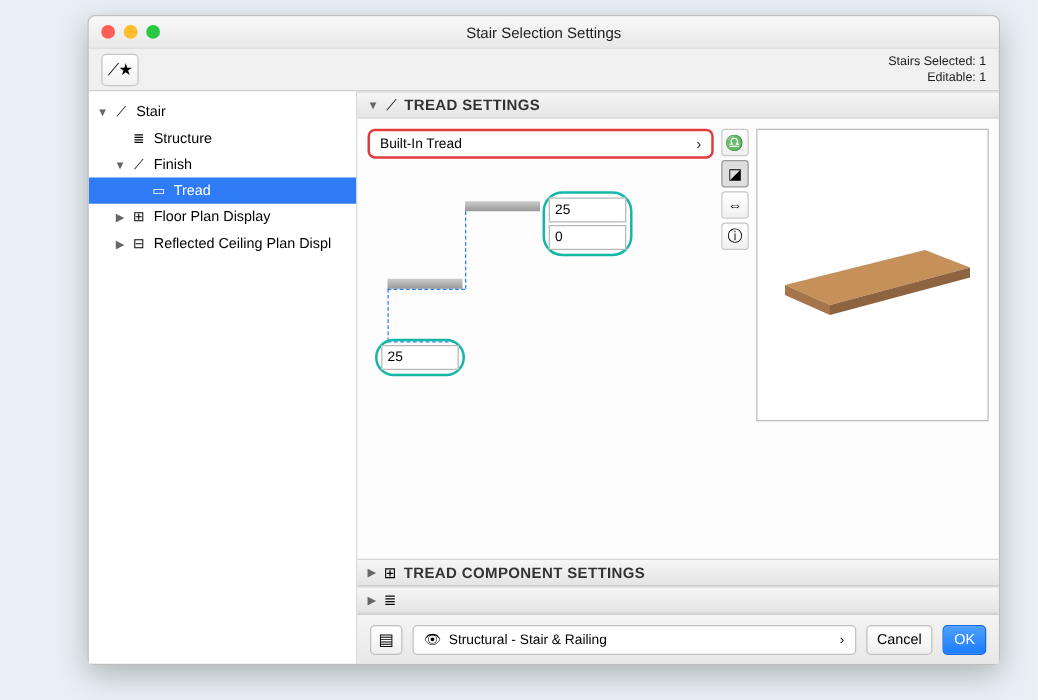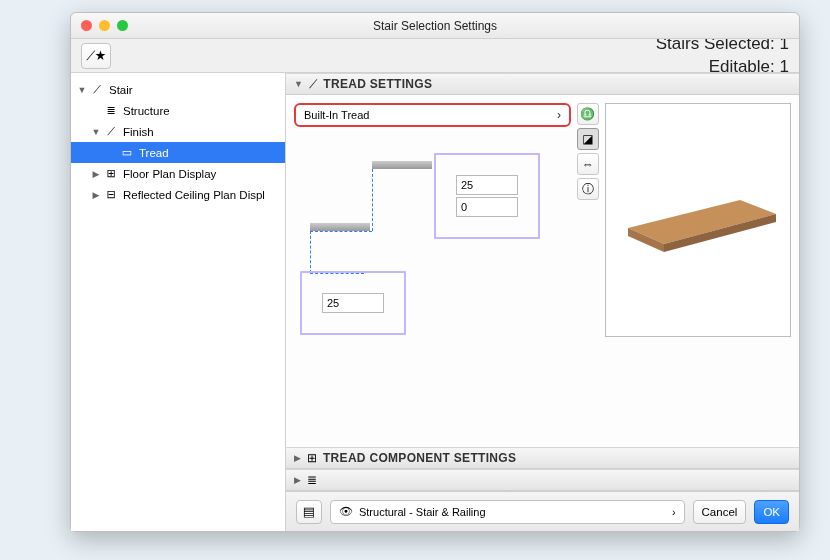--- a/index.html
+++ b/index.html
@@ -7,21 +7,21 @@
 .window { position: absolute; left: 50px; top: 12px; width: 730px; height: 520px; background: #f0f0f0; border: 1px solid #bfbfbf; border-radius: 6px; box-shadow: 0 8px 24px rgba(0,0,0,0.25); display: flex; flex-direction: column; margin-left: 20px; }
 .titlebar { height: 26px; background: linear-gradient(#f8f8f8,#e9e9e9); border-bottom: 1px solid #d0d0d0; border-radius: 6px 6px 0 0; display: flex; align-items: center; padding: 0 10px; position: relative; }
 .traffic { display: flex; gap: 7px; }
 .tl { width: 11px; height: 11px; border-radius: 50%; }
 .tl.red { background: #ff5f57; }
 .tl.yel { background: #ffbd2e; }
 .tl.grn { background: #28c840; }
 .title { position: absolute; left: 0; right: 0; text-align: center; font-size: 12px; color: #222; }
 .header { height: 34px; border-bottom: 1px solid #d0d0d0; display: flex; align-items: center; justify-content: space-between; padding: 0 10px; }
 .favbtn { width: 30px; height: 26px; border: 1px solid #c5c5c5; border-radius: 4px; background: linear-gradient(#fff,#f2f2f2); display: flex; align-items: center; justify-content: center; font-size: 13px; }
-.headright { text-align: right; font-size: 17px; color: #222; line-height: 1.3; }
+.headright { text-align: right; font-size: 10px; color: #222; line-height: 1.3; }
 .body { flex: 1; display: flex; overflow: hidden; }
 .sidebar { width: 215px; border-right: 1px solid #d0d0d0; background: #fff; padding-top: 6px; font-size: 11.5px; overflow: hidden; }
 .ti { display: flex; align-items: center; height: 21px; padding-right: 4px; white-space: nowrap; cursor: default; }
 .ti .disc { width: 10px; text-align: center; font-size: 9px; color: #666; margin-right: 2px; }
 .ti .ic { width: 16px; text-align: center; font-size: 11px; margin-right: 4px; }
 .ti.selected { background: #2f7bf6; color: #fff; }
 .main { flex: 1; display: flex; flex-direction: column; background: #ececec; }
 .panelhead { height: 22px; background: linear-gradient(#f6f6f6,#e4e4e4); border-top: 1px solid #d6d6d6; border-bottom: 1px solid #cfcfcf; display: flex; align-items: center; padding: 0 8px; gap: 6px; }
 .panelhead .disc { font-size: 9px; color: #666; }
 .panelhead .ic { font-size: 12px; }
@@ -29,21 +29,21 @@
 .panelbody { flex: 1; background: #fdfdfd; padding: 8px; display: flex; gap: 6px; text-align: center; }
 .leftcol { flex: 1; position: relative; }
 .dropdown { height: 24px; border: 2px solid #e13b3b; border-radius: 6px; background: #fff; display: flex; align-items: center; justify-content: space-between; padding: 0 8px; font-size: 11px; }
 .dropdown .chev { font-size: 12px; color: #333; }
 .diagram { position: relative; height: 200px; margin-top: 4px; }
 .step1 { position: absolute; left: 78px; top: 30px; width: 60px; height: 8px; background: linear-gradient(#ccc,#999); }
 .step2 { position: absolute; left: 16px; top: 92px; width: 60px; height: 8px; background: linear-gradient(#ccc,#999); }
 .dashv { position: absolute; border-left: 1.5px dashed #2f7bf6; }
 .dashh { position: absolute; border-top: 1.5px dashed #2f7bf6; }
 .inputbox { height: 20px; width: 62px; border: 1px solid #b8b8b8; background: #fff; font-size: 11px; padding: 0 4px; display: flex; align-items: center; }
-.redwrap { position: absolute; border: 2px solid #c4b5fd; border-radius: 1px; padding: 20px; }
+.redwrap { position: absolute; border: 2px solid #14b8a6; border-radius: 16px; padding: 3px; }
 .iconcol { width: 22px; display: flex; flex-direction: column; gap: 3px; }
 .iconbtn { width: 22px; height: 22px; border: 1px solid #c8c8c8; border-radius: 3px; background: linear-gradient(#fff,#f0f0f0); display: flex; align-items: center; justify-content: center; font-size: 12px; cursor: pointer; }
 .iconbtn.active { background: #dedede; border-color: #999; }
 .preview { width: 186px; height: 234px; border: 1px solid #bcbcbc; background: #fff; position: relative; overflow: hidden; }
 .tread3d { position: absolute; left: 14px; top: 90px; width: 160px; height: 70px; }
 .footer { height: 40px; border-top: 1px solid #d0d0d0; background: linear-gradient(#f4f4f4,#e8e8e8); display: flex; align-items: center; padding: 0 10px; gap: 8px; }
 .footdrop { flex: 1; height: 24px; border: 1px solid #c0c0c0; border-radius: 4px; background: #fff; display: flex; align-items: center; padding: 0 8px; font-size: 11px; gap: 6px; justify-content: space-between; }
 .btn { height: 24px; padding: 0 8px; border: 1px solid #c0c0c0; border-radius: 4px; background: linear-gradient(#fff,#f0f0f0); font-size: 11.5px; display: flex; align-items: center; cursor: pointer; }
 .btn.primary { background: linear-gradient(#4ea0ff,#1a7cff); color: #fff; border-color: #0f6be0; }
 .foot-ic { width: 26px; height: 24px; border: 1px solid #c0c0c0; border-radius: 4px; background: linear-gradient(#fff,#f0f0f0); display: flex; align-items: center; justify-content: center; font-size: 13px; }

